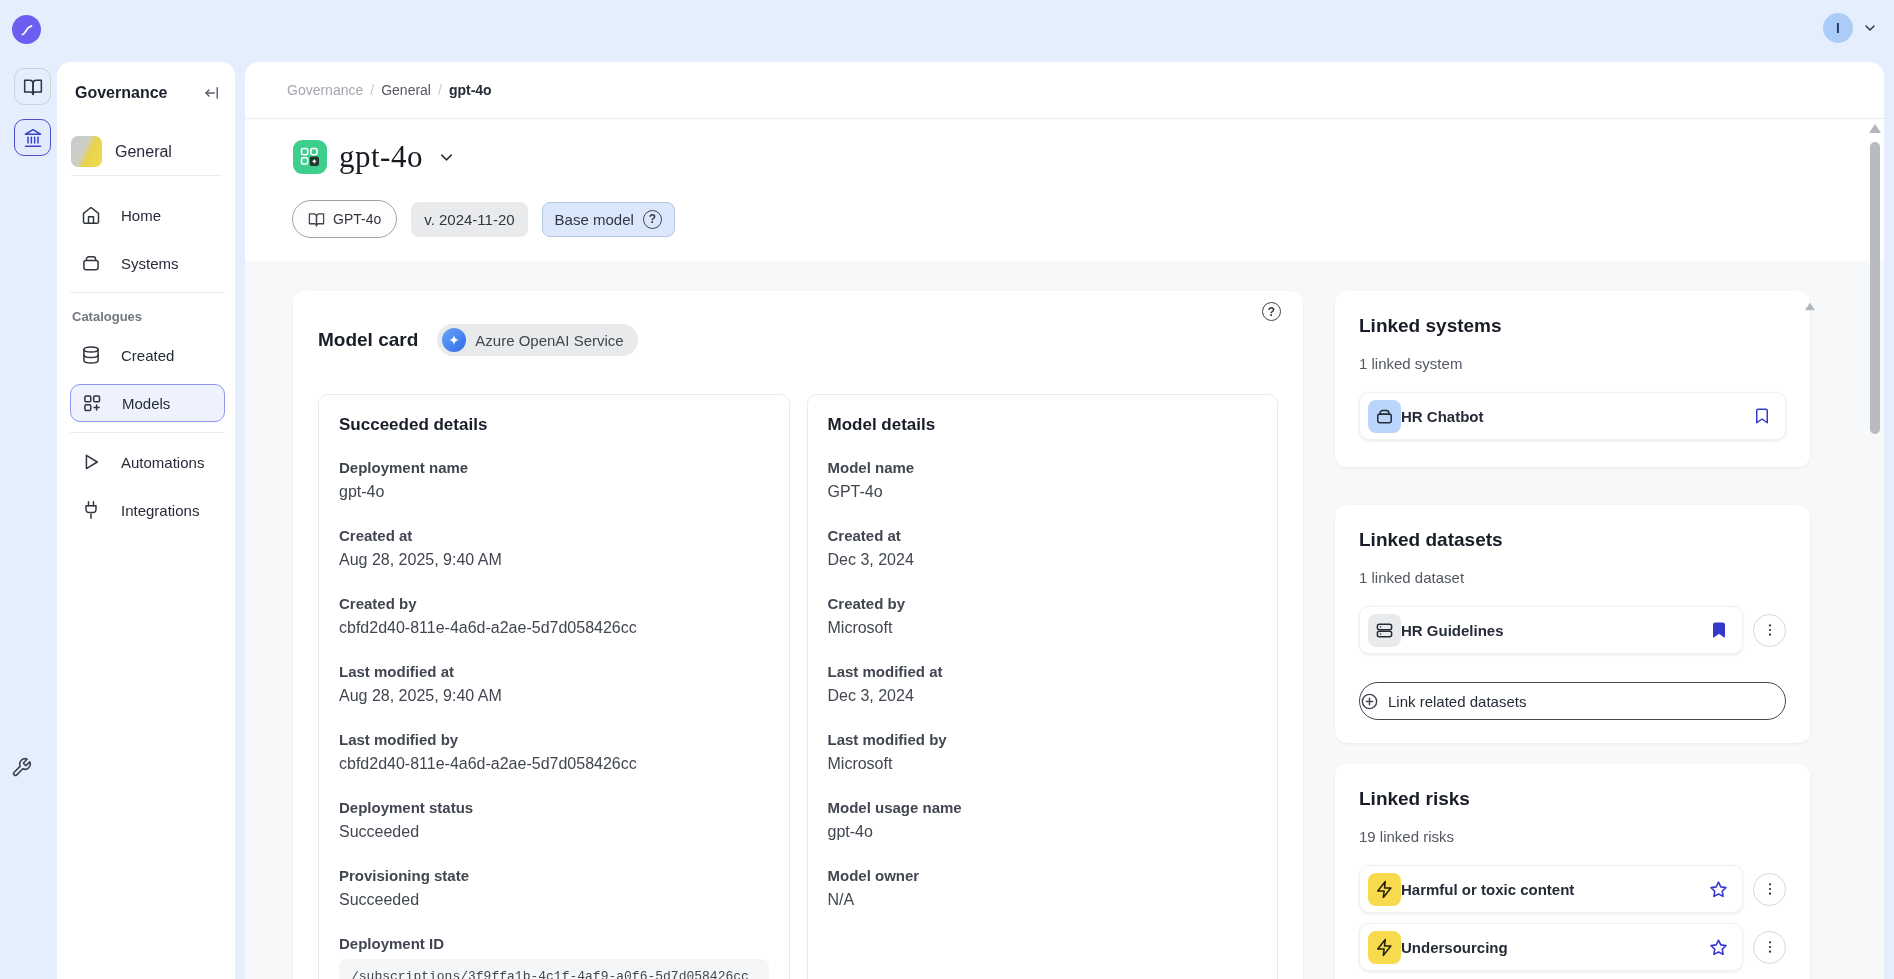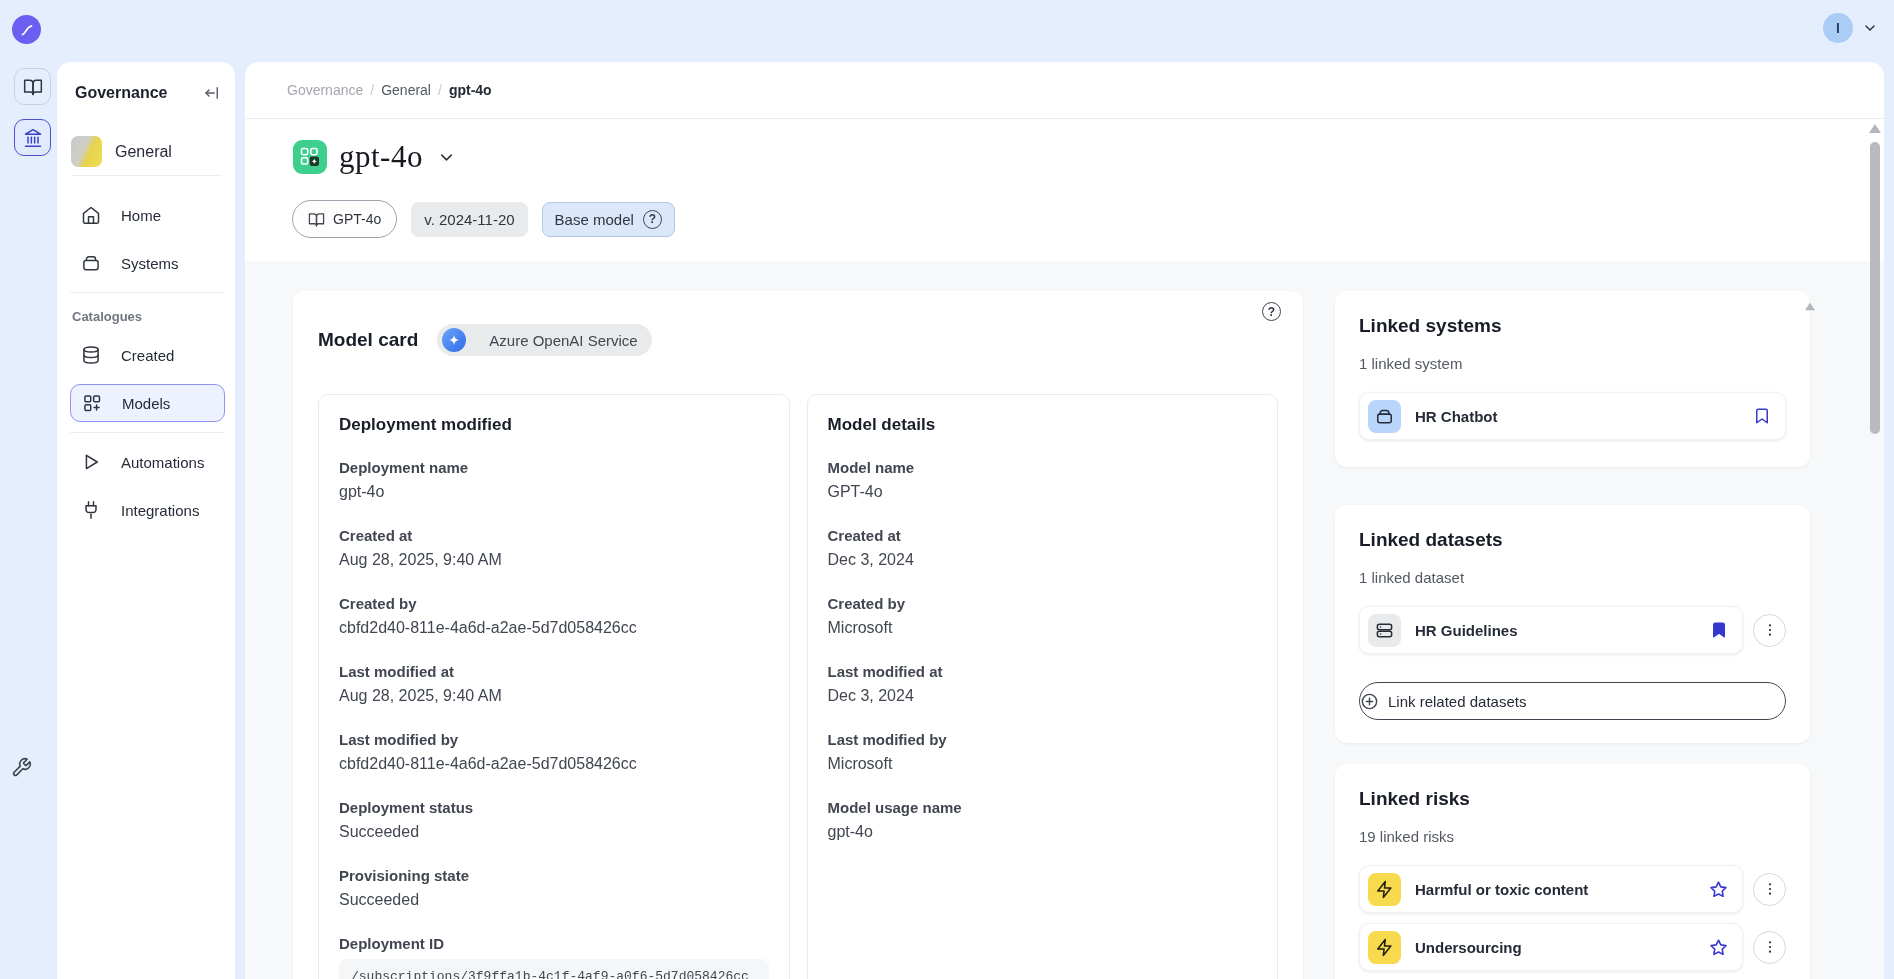--- a/index.html
+++ b/index.html
@@ -66,21 +66,21 @@
            font-size:12px; font-weight:700; display:flex; align-items:center; justify-content:center; cursor:pointer; }
 
   .content { position:absolute; top:199px; left:0; right:0; bottom:0; background:#f7f8f9; }
 
   
   .mc-panel { position:absolute; left:48px; top:30px; width:1010px; height:1400px; background:#fff;
               border-radius:12px; box-shadow:0 1px 3px rgba(16,24,40,.06); }
   .mc-head { position:relative; padding:33px 25px 0 25px; display:flex; align-items:center; gap:19px; }
   .mc-title { font-size:19px; font-weight:700; color:#181d27; }
   .provider-badge { height:32px; background:#e9eaec; border-radius:999px; display:flex; align-items:center;
-                    gap:23px; padding:0 14px 0 5px; font-size:15px; font-weight:500; color:#414651; }
+                    gap:9px; padding:0 14px 0 5px; font-size:15px; font-weight:500; color:#414651; }
   .azure-ic { width:24px; height:24px; border-radius:50%; background:linear-gradient(135deg,#6aa5f8,#2f6be8);
               display:flex; align-items:center; justify-content:center; }
   .mc-help { position:absolute; right:22px; top:11px; }
   .mc-cols { display:flex; gap:17px; margin:38px 25px 0 25px; }
   .sub-card { width:477px; min-height:680px; border:1px solid #e9eaeb; border-radius:10px;
               background:#fff; padding:20px; }
   .sub-title { font-size:17px; font-weight:700; color:#181d27; margin-bottom:24px; }
   .field { margin-bottom:26px; }
   .flabel { font-size:15px; font-weight:600; color:#414651; margin-bottom:7px; }
   .fvalue { font-size:16px; color:#414651; }
@@ -97,21 +97,21 @@
   .rp-title { font-size:19px; font-weight:700; color:#181d27; margin-bottom:18px; }
   .rp-count { font-size:15px; color:#535862; margin-bottom:20px; }
   .rrow-line { display:flex; align-items:center; margin-bottom:10px; }
   .rrow { flex:1; height:48px; background:#fff; border:1px solid #f1f2f4; border-radius:10px;
           box-shadow:0 1px 3px rgba(10,13,18,.09); display:flex; align-items:center; cursor:pointer; }
   .rrow-ic { width:33px; height:33px; border-radius:8px; margin-left:8px; display:flex;
              align-items:center; justify-content:center; color:#252b37; }
   .rrow-ic.blue { background:#b9d5fb; }
   .rrow-ic.gray { background:#e9eaeb; }
   .rrow-ic.yellow { background:#f8da4e; }
-  .rrow-label { font-size:15px; font-weight:600; color:#252b37; margin-left:14px; }
+  .rrow-label { font-size:15px; font-weight:600; color:#252b37; margin-left:0; }
   .rrow-action { margin-left:auto; margin-right:14px; color:#3538cd; cursor:pointer; }
   .kebab { width:33px; height:33px; min-width:33px; border:1px solid #d5d7da; border-radius:50%;
            margin-left:10px; display:flex; align-items:center; justify-content:center; cursor:pointer;
            background:#fff; color:#252b37; }
   .link-btn { margin-top:28px; height:38px; border:1px solid #414651; border-radius:999px; background:#fff;
               width:100%; display:flex; align-items:center; gap:9px;
               font-size:15px; color:#252b37; cursor:pointer; }
 
   
   .tri-up { width:0; height:0; border-left:6px solid transparent; border-right:6px solid transparent;
@@ -309,21 +309,21 @@
               <path d="M12 3.5c.6 4.8 3.7 7.9 8.5 8.5-4.8.6-7.9 3.7-8.5 8.5-.6-4.8-3.7-7.9-8.5-8.5 4.8-.6 7.9-3.7 8.5-8.5z" fill="#fff"></path>
             </svg>
           </span>
           <span>Azure OpenAI Service</span>
         </div>
         <span class="mc-help qmark">?</span>
       </div>
 
       <div class="mc-cols">
         <div class="sub-card">
-          <div class="sub-title">Deployment modified</div>
+          <div class="sub-title">Succeeded details</div>
           <div class="field">
             <div class="flabel">Deployment name</div>
             <div class="fvalue">gpt-4o</div>
           </div>
           <div class="field">
             <div class="flabel">Created at</div>
             <div class="fvalue">Aug 28, 2025, 9:40 AM</div>
           </div>
           <div class="field">
             <div class="flabel">Created by</div>
@@ -369,20 +369,24 @@
             <div class="flabel">Last modified at</div>
             <div class="fvalue">Dec 3, 2024</div>
           </div>
           <div class="field">
             <div class="flabel">Last modified by</div>
             <div class="fvalue">Microsoft</div>
           </div>
           <div class="field">
             <div class="flabel">Model usage name</div>
             <div class="fvalue">gpt-4o</div>
+          </div>
+          <div class="field">
+            <div class="flabel">Model owner</div>
+            <div class="fvalue">N/A</div>
           </div>
         </div>
       </div>
     </div>
 
     <div class="rpanel rp-systems">
       <div class="rp-title">Linked systems</div>
       <div class="rp-count">1 linked system</div>
       <div class="rrow-line">
         <div class="rrow">

